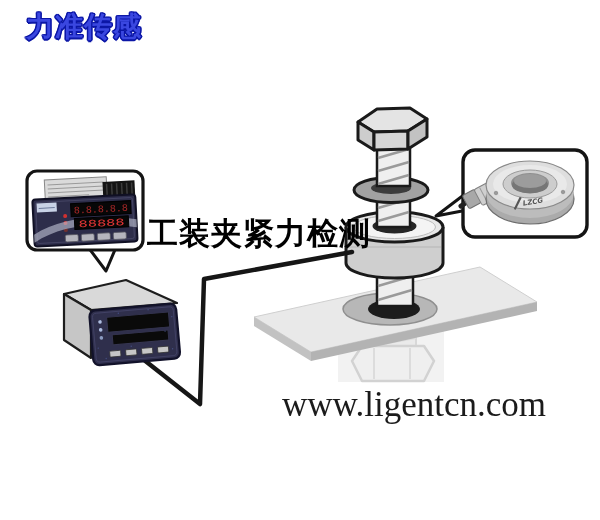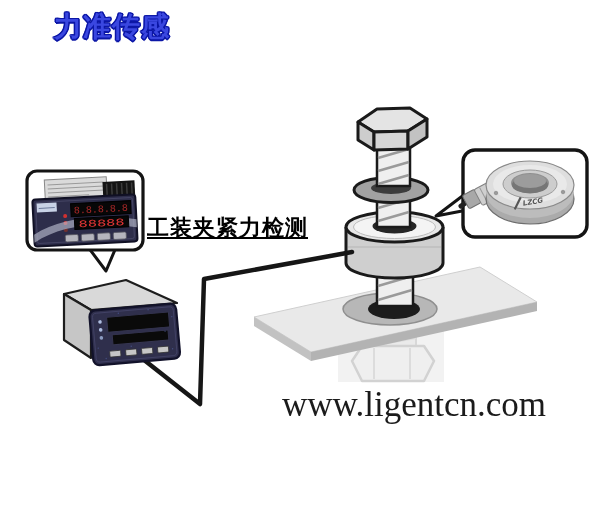--- a/index.html
+++ b/index.html
@@ -2,23 +2,23 @@
 <html><head>
 <meta charset="utf-8">
 <style>
   html,body{margin:0;padding:0;background:#fff;}
   .stage{position:relative;width:600px;height:520px;background:#fff;overflow:hidden;
          font-family:"DejaVu Sans",sans-serif;}
   .stage svg{position:absolute;left:0;top:0;}
   .logo{position:absolute;left:26px;top:8px;font-size:28px;font-weight:bold;
         letter-spacing:1px;color:#3a47e0;
         text-shadow:-1.5px 0 #0b16a6,1.5px 0 #0b16a6,0 -1.5px #0b16a6,0 1.5px #0b16a6,
-                    -1px -1px #0b16a6,1px 1px #0b16a6,-1px 1px #0b16a6,1px -1px #0b16a6;margin-left:28px;}
-  .caption{position:absolute;left:147px;top:213px;font-size:22px;font-weight:700;
-           letter-spacing:1px;color:#000;font-family:"DejaVu Serif",serif;text-decoration:underline;}
+                    -1px -1px #0b16a6,1px 1px #0b16a6,-1px 1px #0b16a6,1px -1px #0b16a6;}
+  .caption{position:absolute;left:147px;top:213px;font-size:31px;font-weight:700;
+           letter-spacing:1px;color:#000;font-family:"DejaVu Serif",serif;}
   .website{position:absolute;left:282px;top:385px;font-size:35px;color:#1b1b1b;
            font-family:"Liberation Serif",serif;}
   .seg{font-family:"DejaVu Sans Mono",monospace;}
 </style>
 </head>
 <body>
 
 <div class="stage">
 
   <svg width="600" height="520" viewBox="0 0 600 520">

